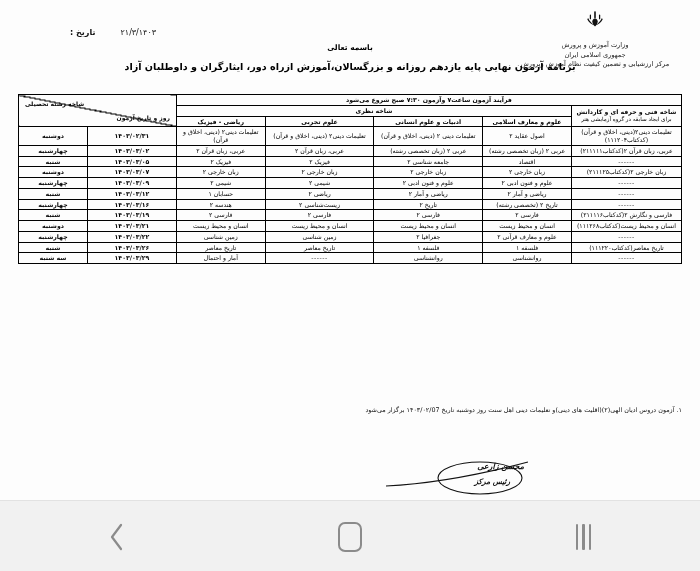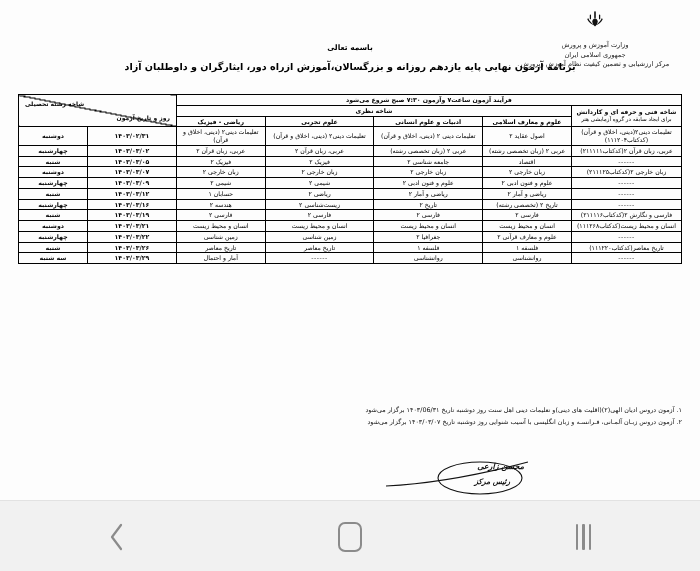--- a/index.html
+++ b/index.html
@@ -146,20 +146,24 @@
   .nav-back svg{display:block;}
 </style>
 </head>
 <body>
 
 <div class="page">
 
   <div class="top">
 
     <div class="doc-meta">
+      <span class="row">
+        <span class="meta-val">۲۱/۳/۱۴۰۳</span>
+        <span class="meta-label">تاریخ :</span>
+      </span>
     </div>
 
     <div class="org">
       <div class="emblem">
         <svg width="24" height="24" viewBox="0 0 24 24" aria-hidden="true">
           <path d="M12 3.2c.55 0 .8.5.8 1.1v5.2c0 .6-.25.9-.8.9s-.8-.3-.8-.9V4.3c0-.6.25-1.1.8-1.1z" fill="#111"></path>
           <path d="M12 10.4c1.6 0 2.7 1.4 2.7 3.1 0 2.2-1.4 4-2.7 5-1.3-1-2.7-2.8-2.7-5 0-1.7 1.1-3.1 2.7-3.1z" fill="#111"></path>
           <path d="M7.4 6.6c.45 0 .62.38.62.9v3.1c0 .52-.17.8-.62.8-.44 0-.62-.28-.62-.8V7.5c0-.52.18-.9.62-.9z" fill="#111"></path>
           <path d="M16.6 6.6c.44 0 .62.38.62.9v3.1c0 .52-.18.8-.62.8-.45 0-.62-.28-.62-.8V7.5c0-.52.17-.9.62-.9z" fill="#111"></path>
           <path d="M5.3 10.2c1.15 2.6 3.2 5.2 6.7 7.3-3.9-1.3-6.6-3.6-7.6-6.1-.2-.5.35-1.1.9-1.2z" fill="#111"></path>
@@ -318,22 +322,21 @@
             <td>آمار و احتمال</td>
             <td class="date">۱۴۰۳/۰۳/۲۹</td>
             <td class="day">سه شنبه</td>
           </tr>
         </tbody>
     </table>
   </div>
 
   <div class="notes">
     <div id="notes-list">
-        <div>۱.  آزمون دروس ادیان الهی(۲)(اقلیت های دینی)و تعلیمات دینی اهل سنت روز دوشنبه تاریخ ۱۴۰۳/06/۳۱ برگزار می‌شود</div>
-        <div>۲.  آزمون دروس زبـان آلمـانی، فـرانسـه و زبان انگلیسی با آسیب شنوایی روز دوشنبه تاریخ ۱۴۰۳/۰۳/۰۷ برگزار می‌شود</div>
+        <div>۱.  آزمون دروس ادیان الهی(۲)(اقلیت های دینی)و تعلیمات دینی اهل سنت روز دوشنبه تاریخ ۱۴۰۳/۰۲/07 برگزار می‌شود</div>
       </div>
   </div>
 
   <div class="sign">
     <div class="sign-inner">
       <svg class="sig-svg" width="170" height="48" viewBox="0 0 170 48" aria-hidden="true">
         <ellipse cx="100" cy="22" rx="42" ry="16" fill="none" stroke="#111" stroke-width="1.1"></ellipse>
         <path d="M6 30 C45 28, 95 20, 148 6" fill="none" stroke="#111" stroke-width="1.2"></path>
       </svg>
       <div class="sig-name">محسن زارعی</div>

